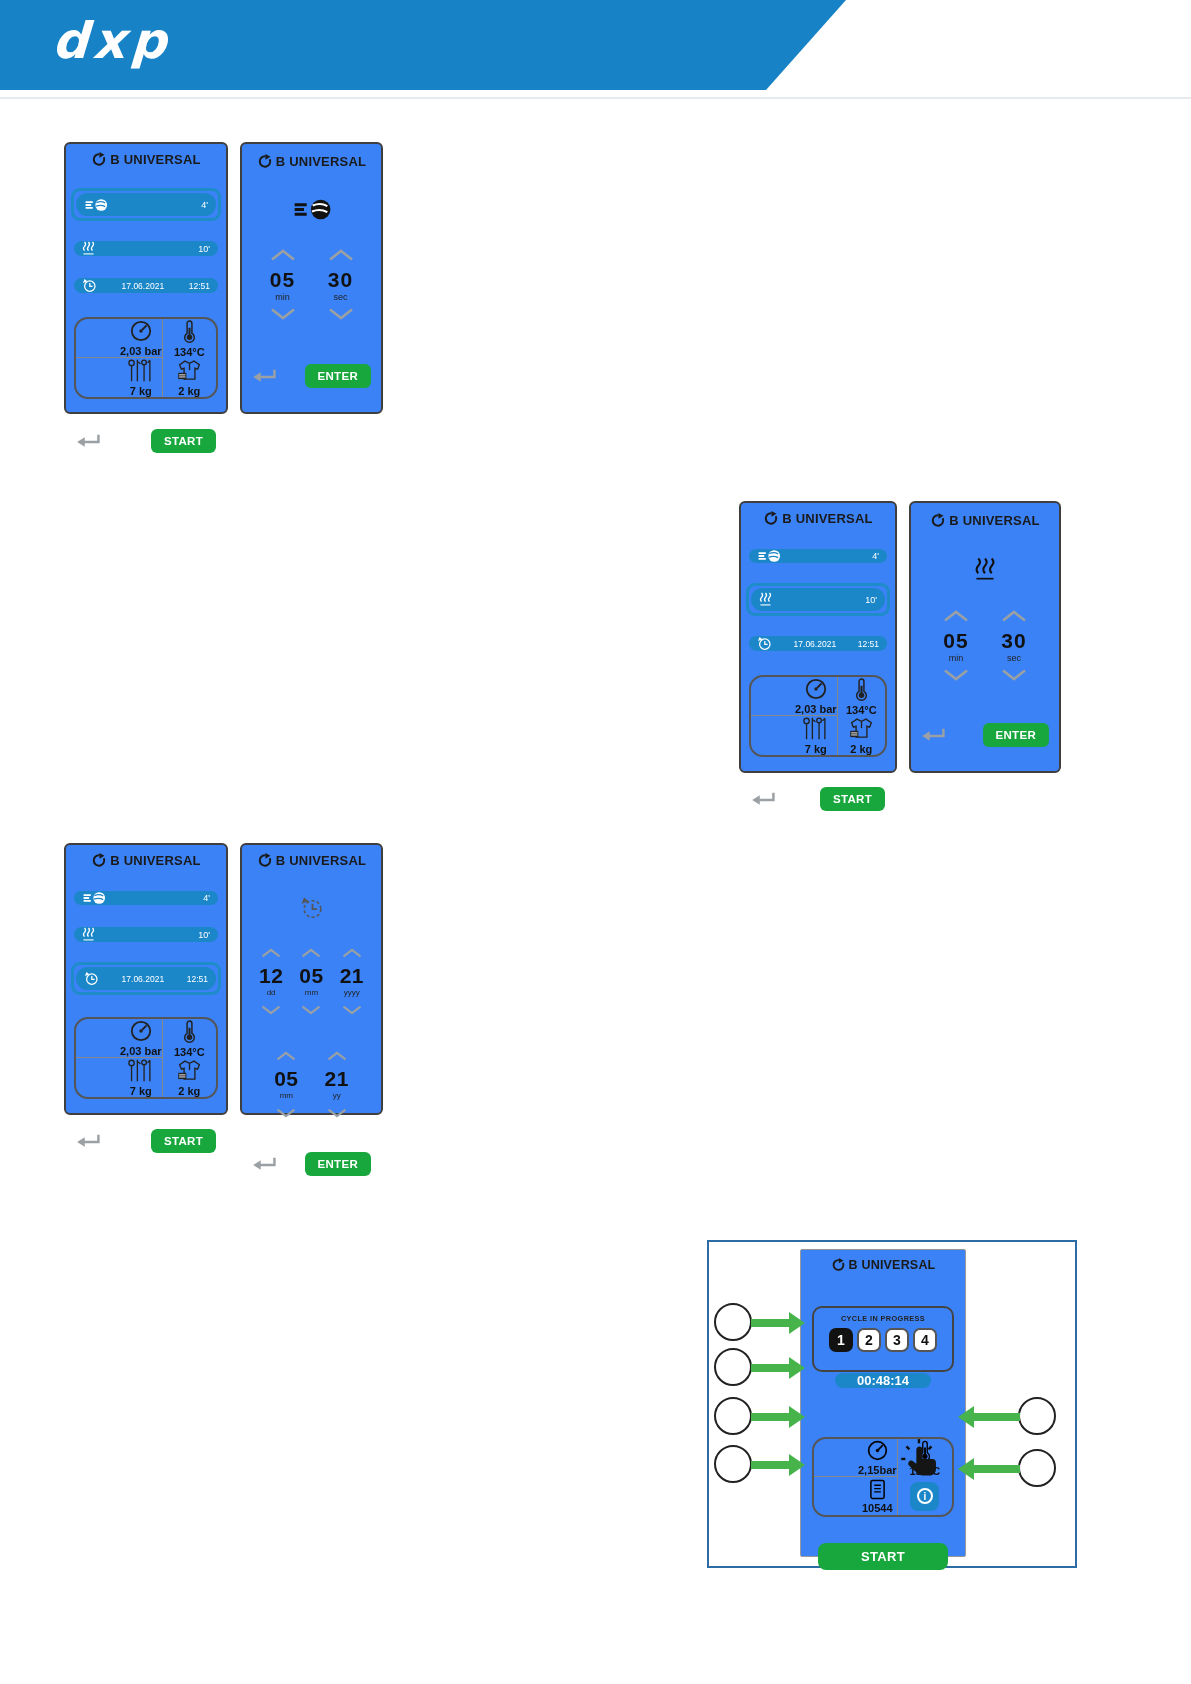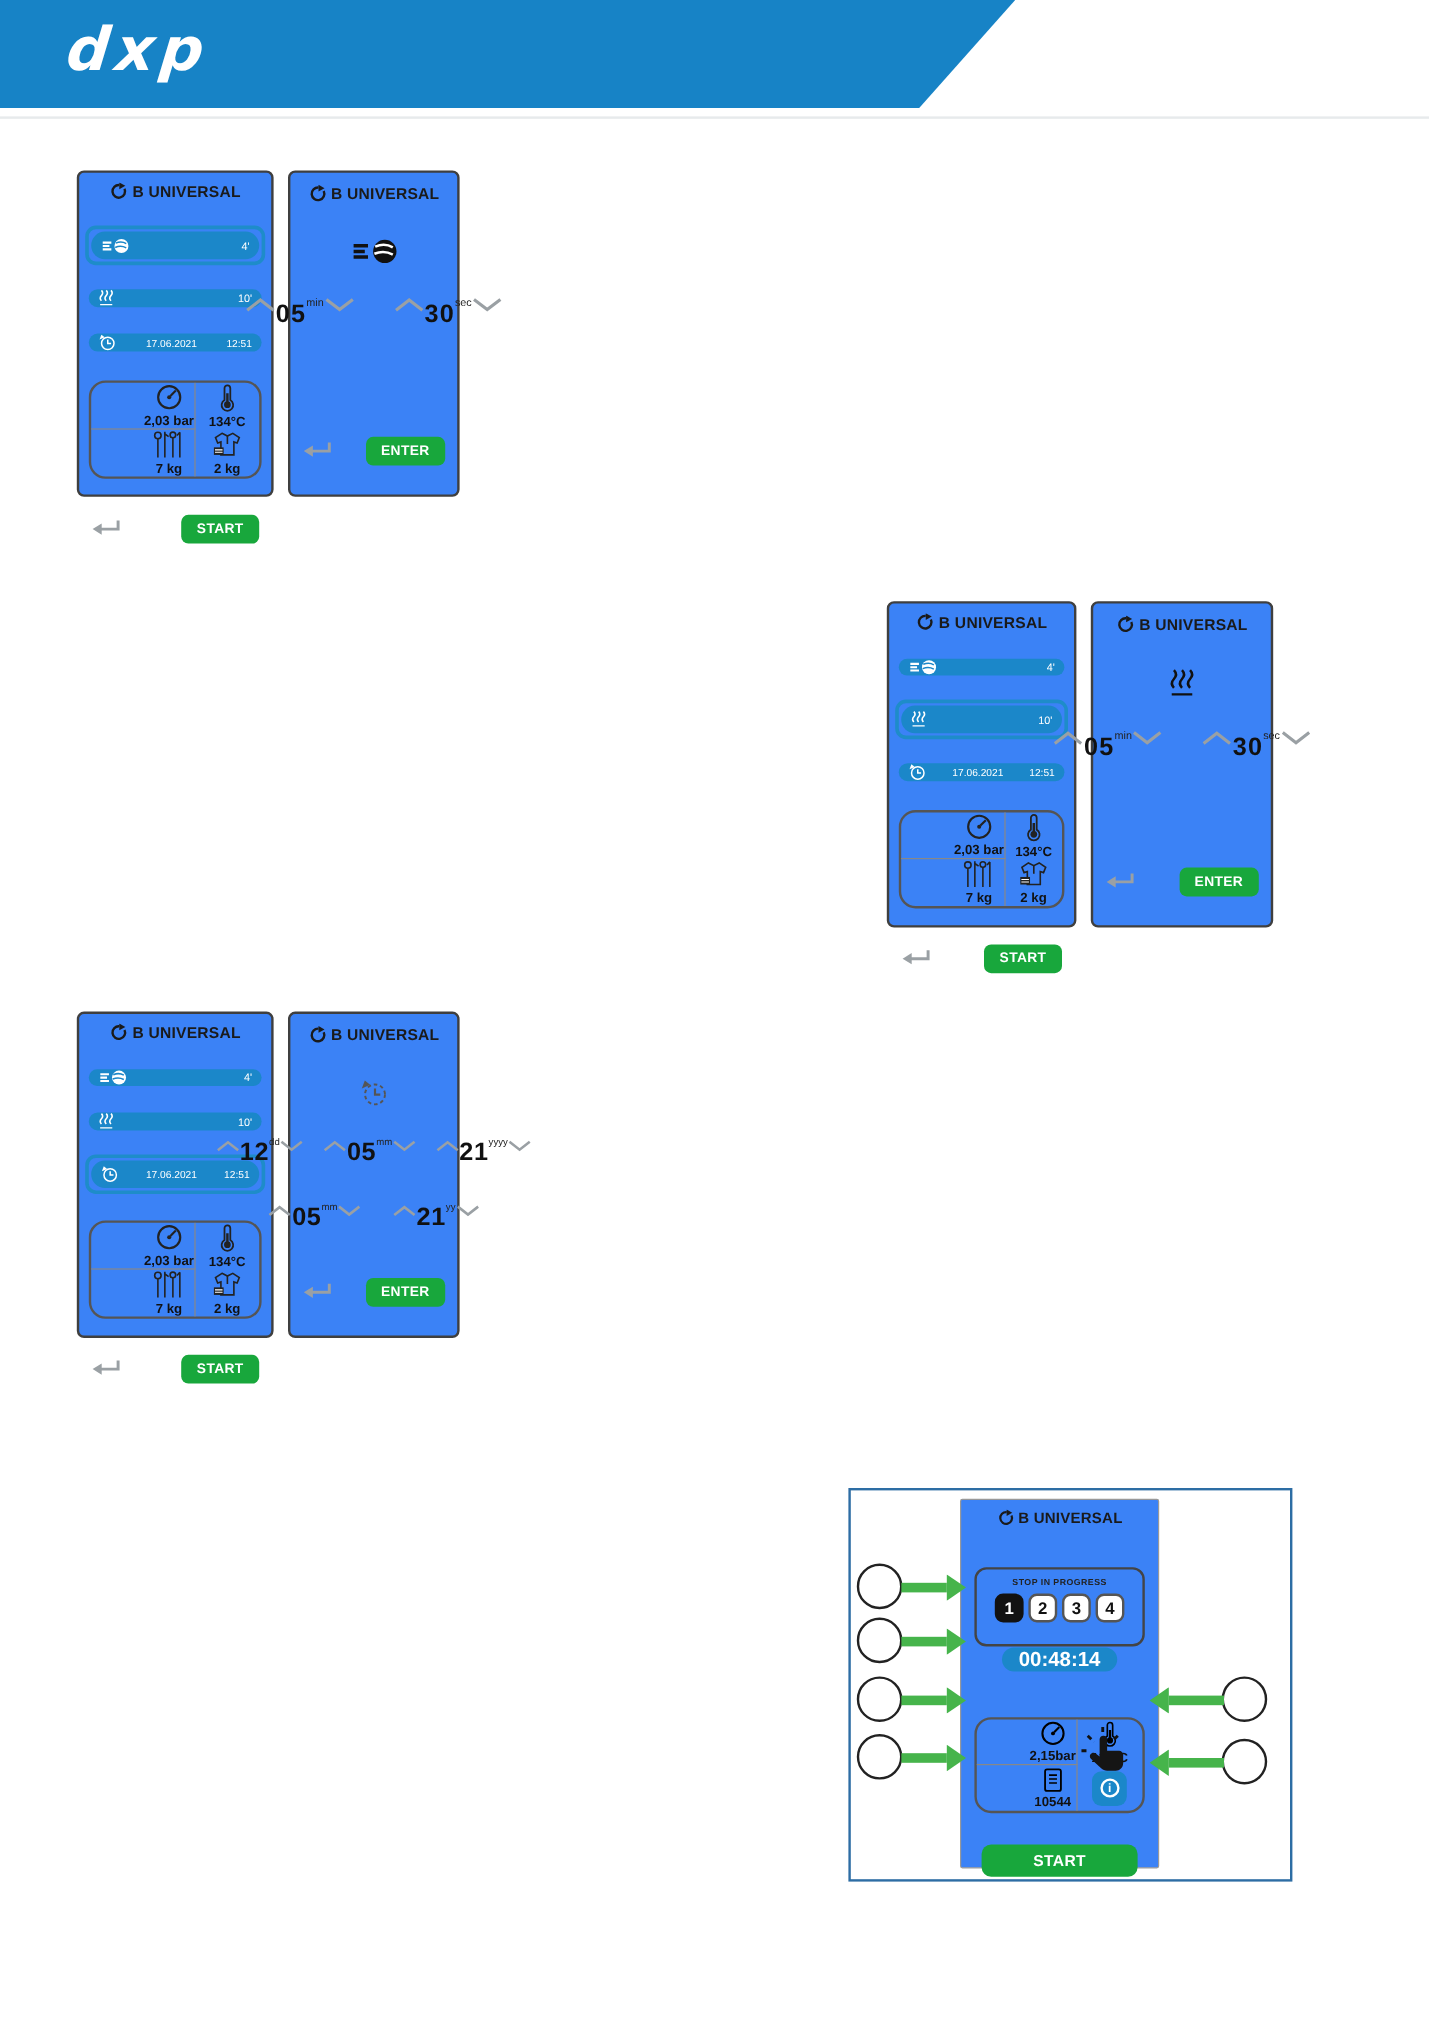--- a/index.html
+++ b/index.html
@@ -38,40 +38,40 @@
   .btm { margin-top:auto; display:flex; align-items:flex-end; justify-content:space-between; padding:16px 3px; }
   .back { color:#9aa0a4; display:block; cursor:pointer; }
   .btn { background:#18a73c; color:#fff; border:none; border-radius:6px; font-weight:bold;
          font-size:11.5px; font-family:inherit; padding:6px 13px; letter-spacing:.3px; cursor:pointer; }
 
   
   .detail-icon { display:flex; justify-content:center; margin-top:9px; color:#111; }
   .setter { display:flex; justify-content:center; gap:32px; margin-top:12px; }
   .setter3 { display:flex; justify-content:center; gap:16px; margin-top:10px; }
   .setter2b { display:flex; justify-content:center; gap:26px; margin-top:14px; }
-  .setcol { display:flex; align-items:flex-start; }
+  .setcol { display:flex; flex-direction:column; align-items:center; }
   .chev { color:#9aa0a4; display:block; cursor:pointer; }
   .setval { font-size:21px; font-weight:bold; color:#111; letter-spacing:1px; margin-top:3px; }
   .setlab { font-size:9px; color:#222; margin-bottom:4px; }
   .sm .setval { font-size:21px; letter-spacing:.5px; margin-top:2px; }
   .sm .setlab { font-size:8px; }
 
   
   .callout { position:absolute; left:707px; top:1240px; width:370px; height:328px;
              border:2px solid #2d6da4; background:#fff; }
   .screen.cycle { left:800px; top:1249px; width:166px; height:308px; border:1.2px solid #999;
                   border-radius:2px; padding:6px 9px 9px; }
   .progress-box { border:2px solid #444; border-radius:10px; margin:15px 2px 0; padding:6px 4px 18px; text-align:center; }
   .progress-label { font-size:7.3px; font-weight:bold; letter-spacing:.4px; color:#222; }
   .steps { display:flex; justify-content:center; gap:4px; margin-top:5px; }
   .step { width:24px; height:24px; border:2px solid #555; border-radius:7px; background:#fff; color:#111;
           display:flex; align-items:center; justify-content:center; font-weight:bold; font-size:14px; }
   .step.active { background:#121212; border-color:#121212; color:#fff; }
-  .time-pill { position:relative; width:96px; height:25px; margin:-13px auto 0; background:#1b87c9;
-               border-radius:13px; color:#fff; font-weight:bold; font-size:17px;
+  .time-pill { position:relative; width:96px; height:25px; margin:-13px auto 11px; background:#1b87c9;
+               border-radius:13px; color:#fff; font-weight:bold; font-size:13px;
                display:flex; align-items:center; justify-content:center; }
   .gaugebox { border:2px solid #555; border-radius:14px; margin:24px 2px 0; height:111px;
               display:grid; grid-template-columns:1fr 1fr; grid-template-rows:1fr 1fr; }
   .info-btn { width:29px; height:29px; background:#1b87c9; border-radius:8px;
               display:flex; align-items:center; justify-content:center; cursor:pointer; }
   .i-ring { width:16px; height:16px; border:2px solid #fff; border-radius:50%; color:#fff;
             font-size:10px; font-weight:bold; display:flex; align-items:center; justify-content:center; }
   .stop { display:block; margin:12px auto 0; width:130px; height:28px; font-size:13px; border-radius:8px; }
   .hand { position:absolute; left:96px; top:186px; }
 
@@ -568,21 +568,21 @@
   <div class="scr-hdr">
     <span>
         <svg width="14" height="14" viewBox="0 0 24 24">
           <path d="M13.5 3.6 A8.4 8.4 0 1 0 20.4 8.4" fill="none" stroke="currentColor" stroke-width="3.2"></path>
           <polygon points="13.5,0 21.5,4.5 13.5,9" fill="currentColor"></polygon>
         </svg>
       </span>
     <span class="scr-title" style="font-size:12.5px;">B UNIVERSAL</span>
   </div>
   <div class="progress-box">
-    <div class="progress-label">STOP IN PROGRESS</div>
+    <div class="progress-label">CYCLE IN PROGRESS</div>
     <div class="steps">
       <span class="step active">1</span>
       <span class="step">2</span>
       <span class="step">3</span>
       <span class="step">4</span>
     </div>
   </div>
   <div class="time-pill">00:48:14</div>
   <div class="gaugebox">
     <div class="cell l tl">

